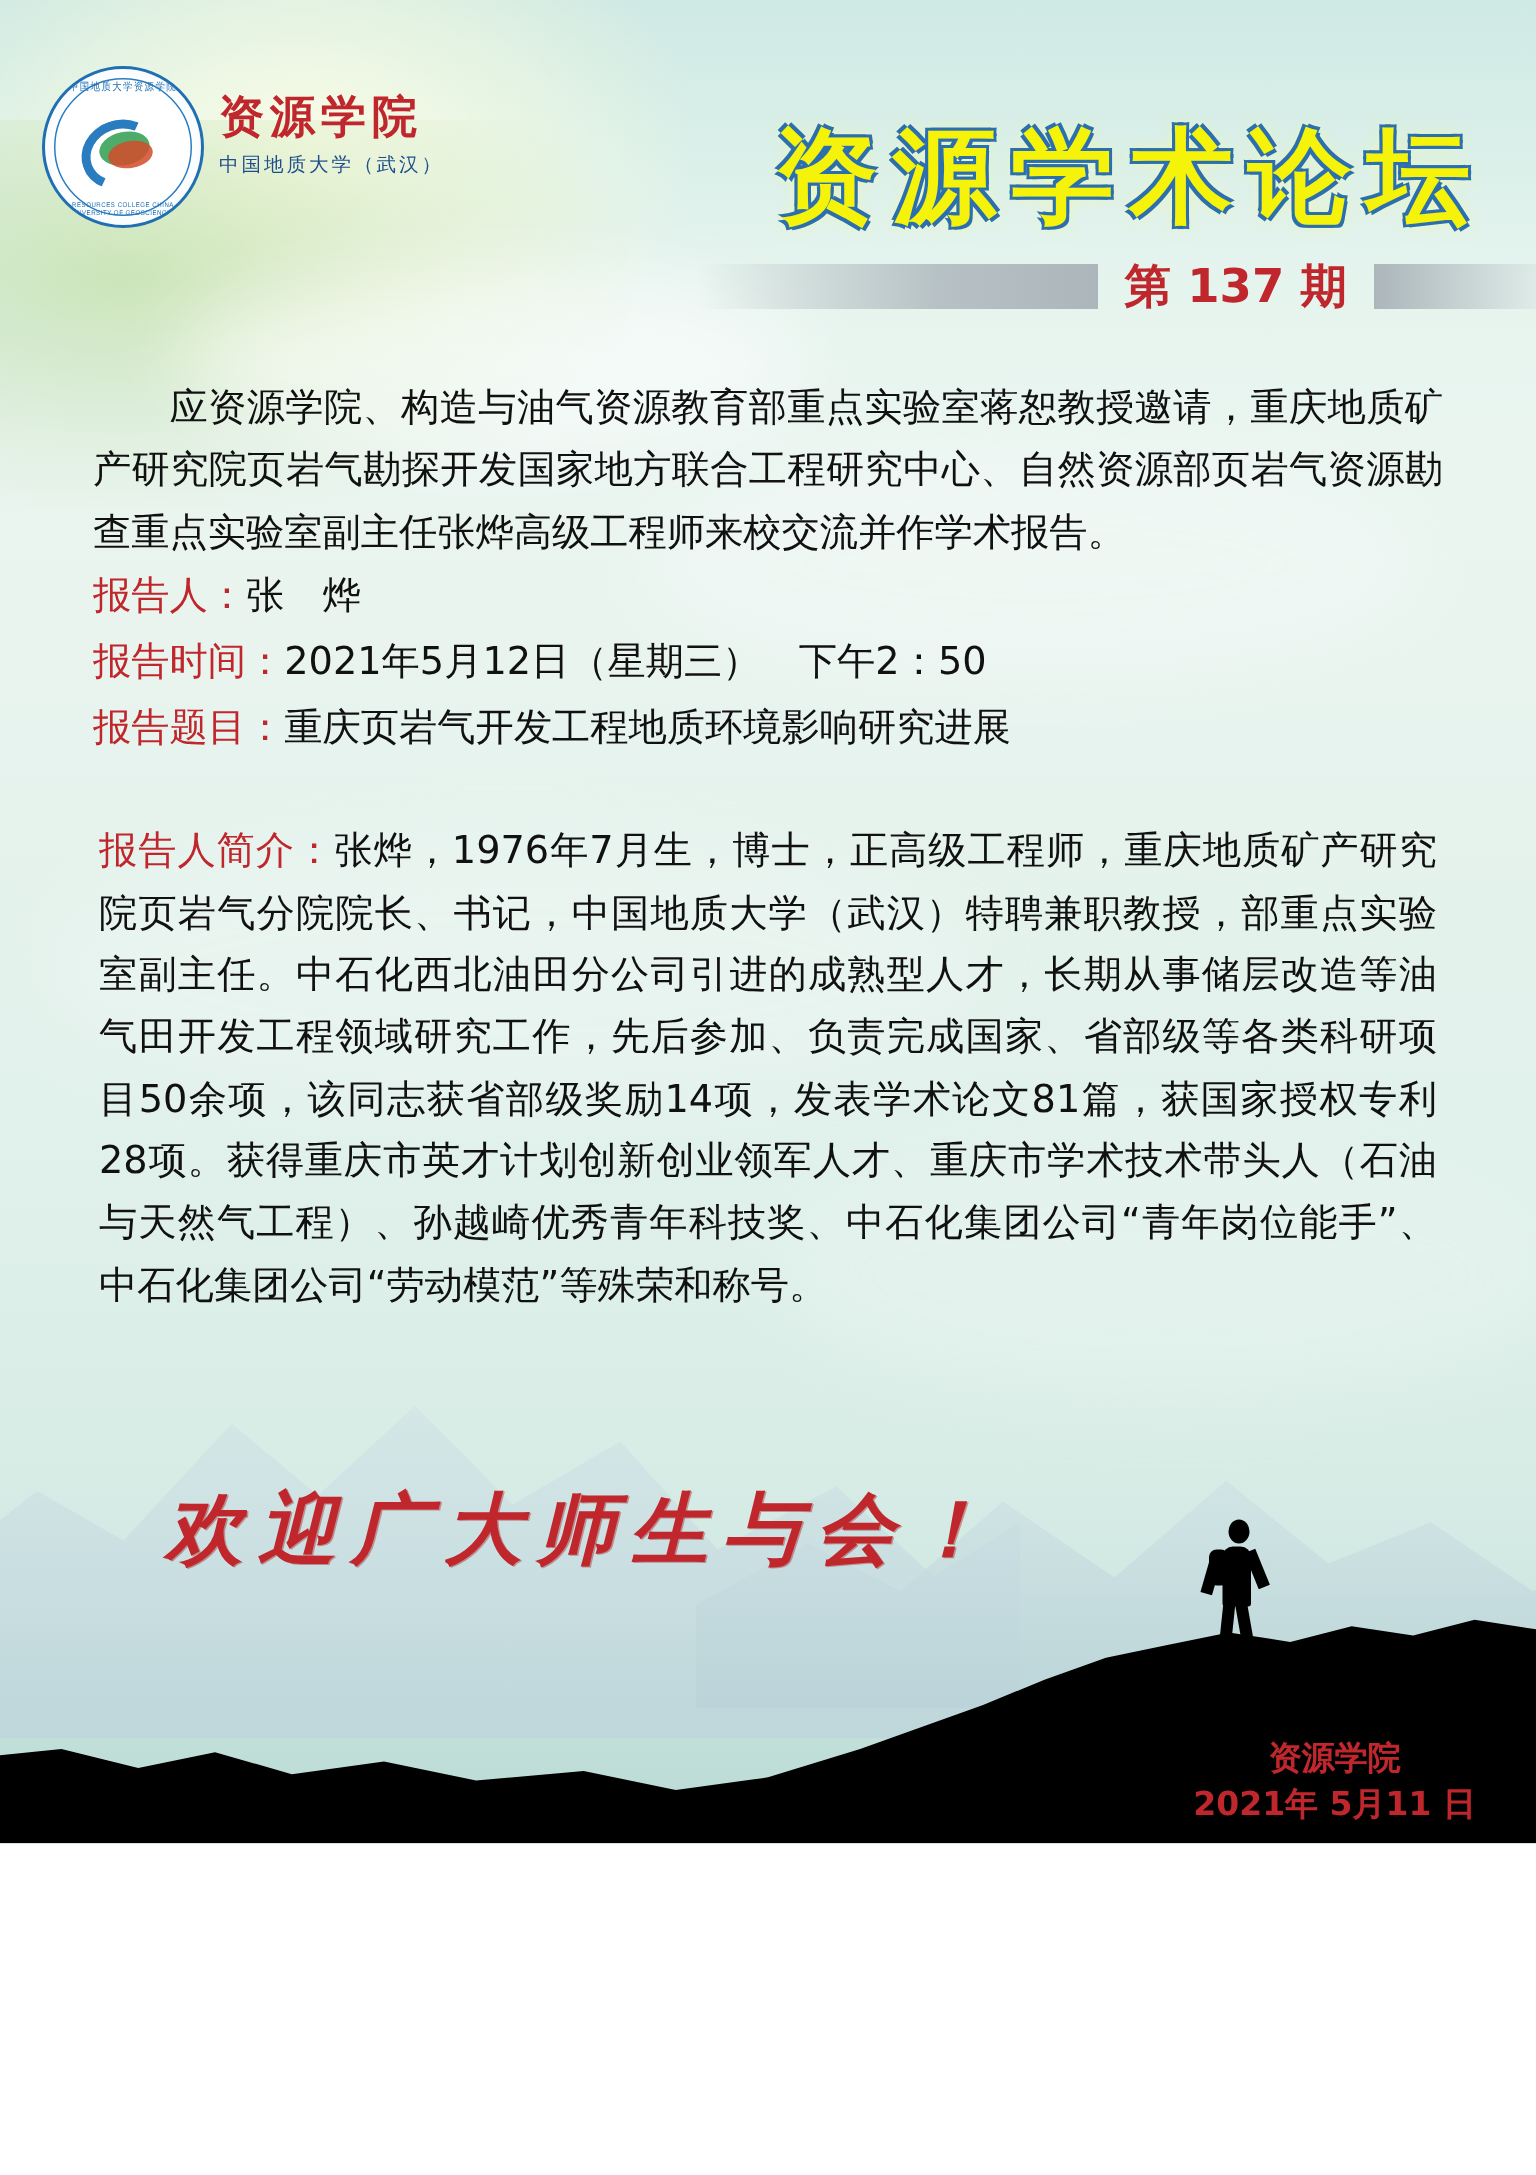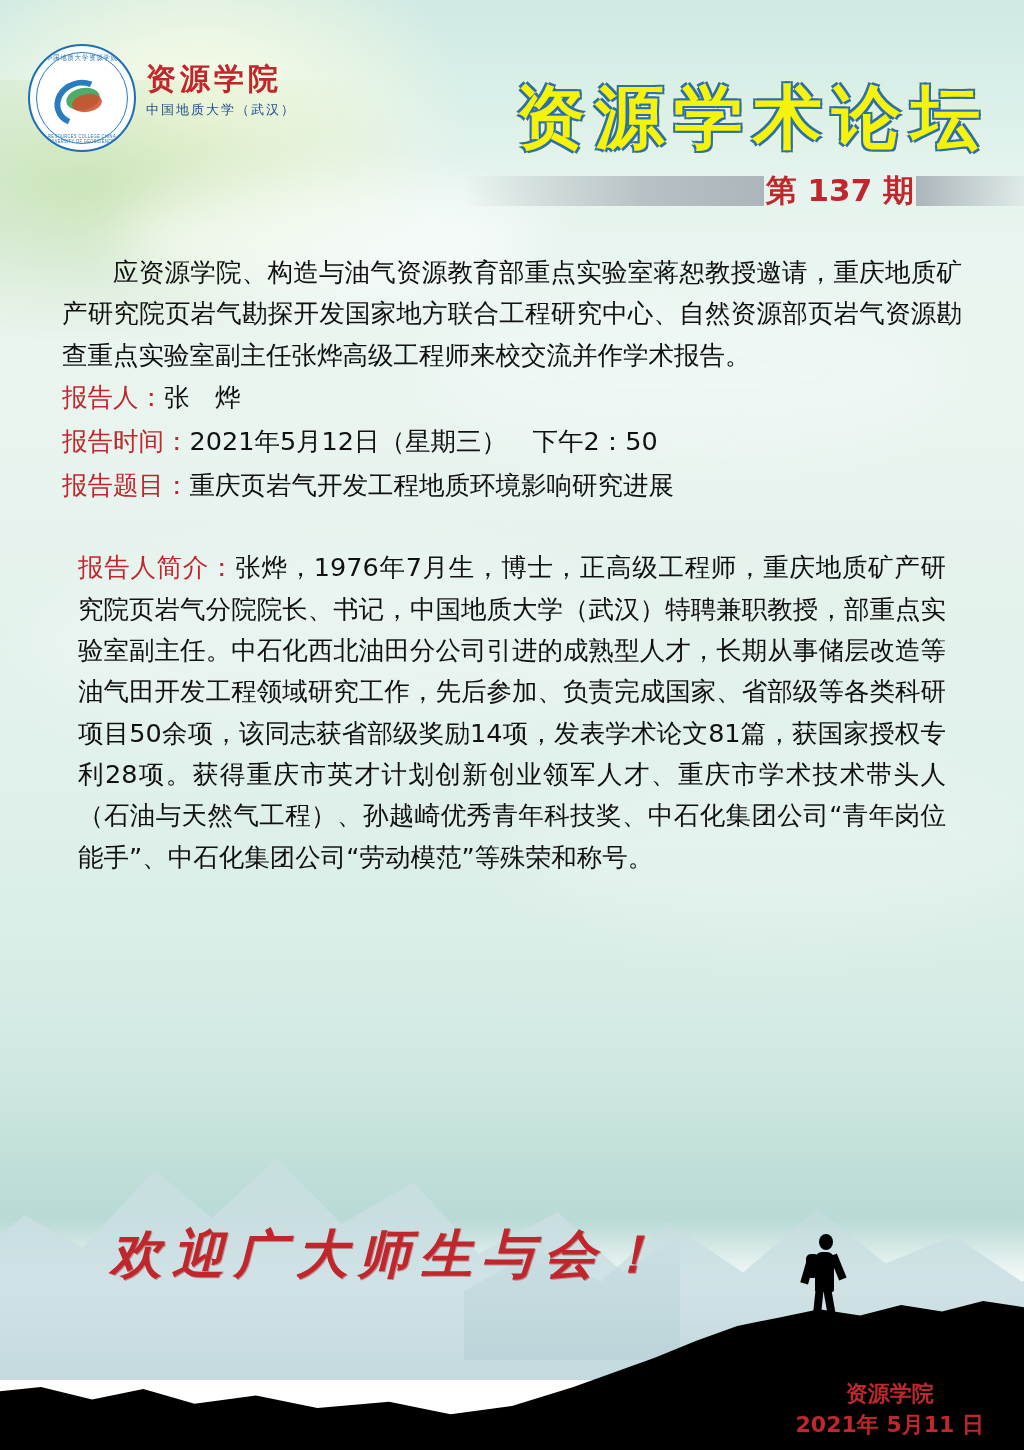--- a/index.html
+++ b/index.html
@@ -8,21 +8,21 @@
   }
   body {
     width: 1024px;
     height: 1450px;
     font-family: "Liberation Sans", sans-serif;
     overflow: hidden;
   }
   #poster {
     position: relative;
     width: 1024px;
-    height: 1450px;
+    height: 1229px;
     overflow: hidden;
     background:
       linear-gradient(to bottom,
         #cfe9e4 0px,
         #d9efe9 90px,
         #e6f4ee 190px,
         #eaf5f0 300px,
         #e9f4ef 430px,
         #e4f2ec 620px,
         #dff0ea 820px,
@@ -179,21 +179,21 @@
     display: flex;
     align-items: center;
   }
   .issue-band .bar-left {
     flex: 1 1 auto;
     height: 30px;
     background: linear-gradient(to right, rgba(190,200,205,0) 0%, rgba(175,185,190,0.85) 60%, rgba(168,178,184,0.95) 100%);
   }
   .issue-band .issue-text {
     flex: 0 0 auto;
-    padding: 0 2px;
+    padding: 0 18px;
     font-family: "DejaVu Sans", "Liberation Sans", sans-serif;
     font-size: 31px;
     font-weight: bold;
     color: #c0272d;
     white-space: nowrap;
   }
   .issue-band .bar-right {
     flex: 0 0 108px;
     height: 30px;
     background: linear-gradient(to right, rgba(168,178,184,0.95) 0%, rgba(190,200,205,0.2) 100%);
@@ -224,21 +224,21 @@
     color: #c0272d;
   }
   .bio {
     margin-top: 40px;
     font-size: 25.5px;
     line-height: 1.62;
     color: #111111;
     text-align: justify;
   }
   .bio p {
-    margin: 16px;
+    margin: 4px;
   }
   .bio .lead {
     text-indent: 0;
   }
 
   
   .mountain-wrap {
     position: absolute;
     left: 0; right: 0;
     bottom: 0;
@@ -327,21 +327,21 @@
     left: 8px; top: 24px;
     width: 13px; height: 24px;
     background: #000;
     border-radius: 5px;
   }
 
   
   .welcome {
     position: absolute;
     left: 110px;
-    bottom: 160px;
+    bottom: 174px;
     font-family: "DejaVu Serif", "Liberation Serif", serif;
     font-size: 52px;
     font-weight: bold;
     font-style: italic;
     color: #c0272d;
     letter-spacing: 10px;
     text-shadow: 1px 1px 0 rgba(160,20,20,0.4);
     white-space: nowrap;
   }
 

